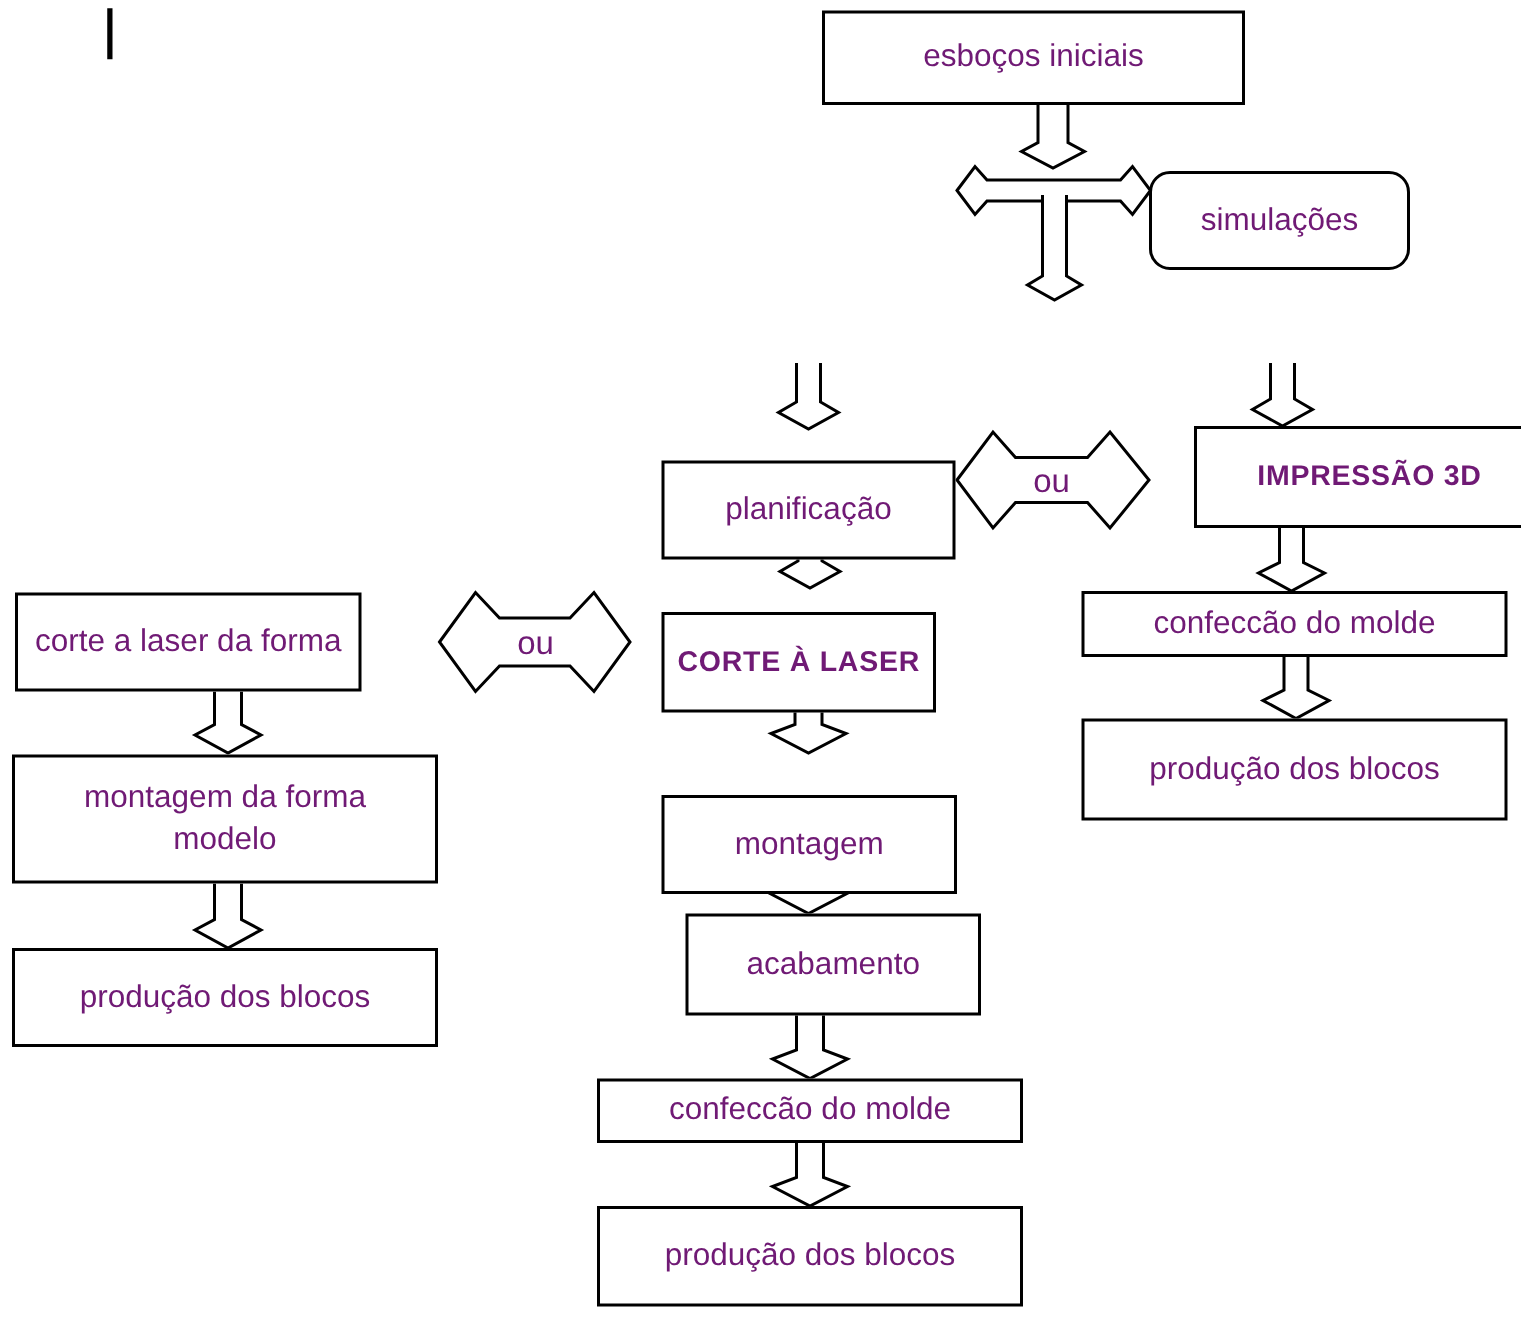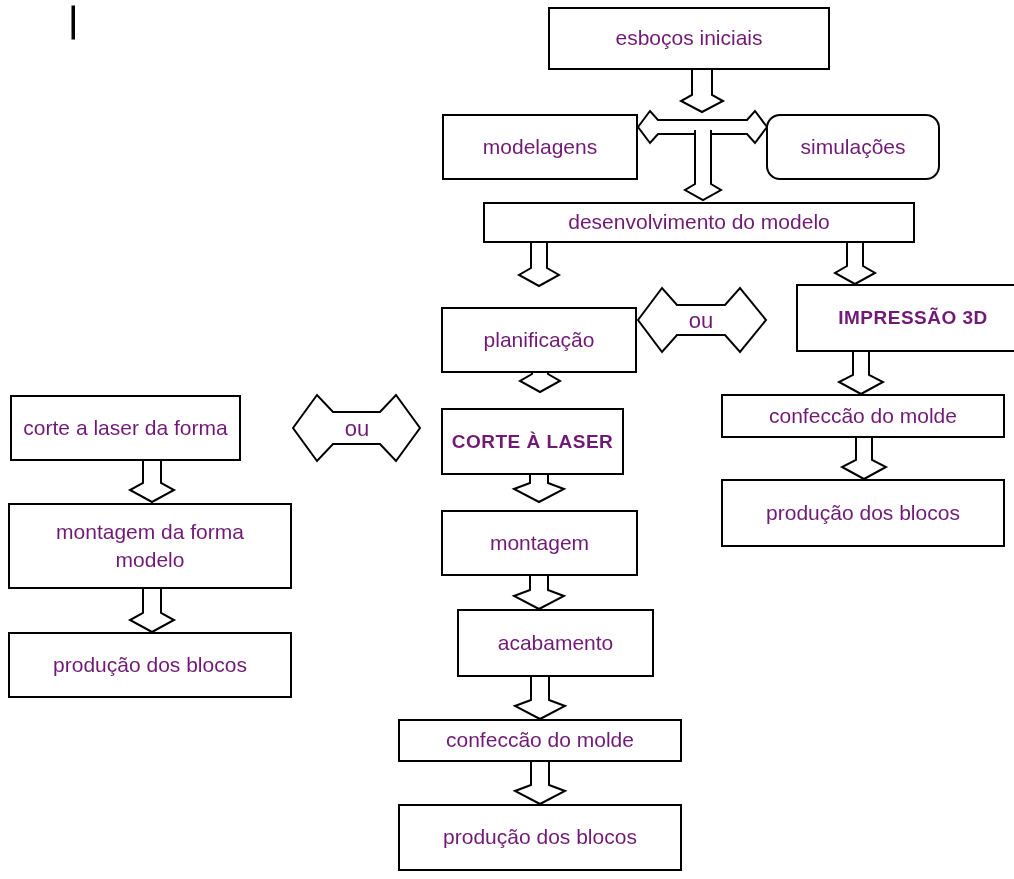--- a/index.html
+++ b/index.html
@@ -75,41 +75,39 @@
 
     <path d="M 143,589 L 143,613 L 130,620 L 152,632 L 174,620 L 161,613 L 161,589"></path>
 
     <path d="M 853,351 L 853,375 L 839,382 L 861,394 L 883,382 L 869,375 L 869,351"></path>
 
     <path d="M 856,437 L 856,460 L 842,467 L 864,479 L 886,467 L 872,460 L 872,437"></path>
   </svg>
 
   <div class="node" style="left:548px;top:7px;width:282px;height:63px;">esboços iniciais</div>
 
-  <div class="node" style="left:442px;top:114px;width:196px;height:66px;">modelagens</div>
 
   <div class="node" style="left:766px;top:114px;width:174px;height:66px;border-radius:14px;">simulações</div>
 
-  <div class="node" style="left:483px;top:202px;width:432px;height:41px;">desenvolvimento do modelo</div>
 
   <div class="node" style="left:441px;top:287px;width:196px;height:66px;margin-top:20px;">planificação</div>
 
   <div class="node bold" style="left:766px;top:284px;width:234px;height:68px;margin-left:30px;">IMPRESSÃO  3D</div>
 
   <div class="node" style="left:10px;top:395px;width:231px;height:66px;">corte a laser da forma</div>
 
   <div class="node bold" style="left:441px;top:408px;width:183px;height:67px;">CORTE À LASER</div>
 
   <div class="node" style="left:721px;top:394px;width:284px;height:44px;">confeccão do molde</div>
 
   <div class="node" style="left:721px;top:479px;width:284px;height:68px;">produção dos blocos</div>
 
   <div class="node wrap2" style="left:8px;top:503px;width:284px;height:86px;">montagem da forma modelo</div>
 
-  <div class="node" style="left:441px;top:510px;width:197px;height:66px;">montagem</div>
+  <div class="node" style="left:441px;top:530px;width:197px;height:66px;">montagem</div>
 
   <div class="node" style="left:8px;top:632px;width:284px;height:66px;">produção dos blocos</div>
 
   <div class="node" style="left:457px;top:609px;width:197px;height:68px;">acabamento</div>
 
   <div class="node" style="left:398px;top:719px;width:284px;height:43px;">confeccão do molde</div>
 
   <div class="node" style="left:398px;top:804px;width:284px;height:67px;">produção dos blocos</div>
 
   <div class="ou-label" style="left:357px;top:429px;">ou</div>

